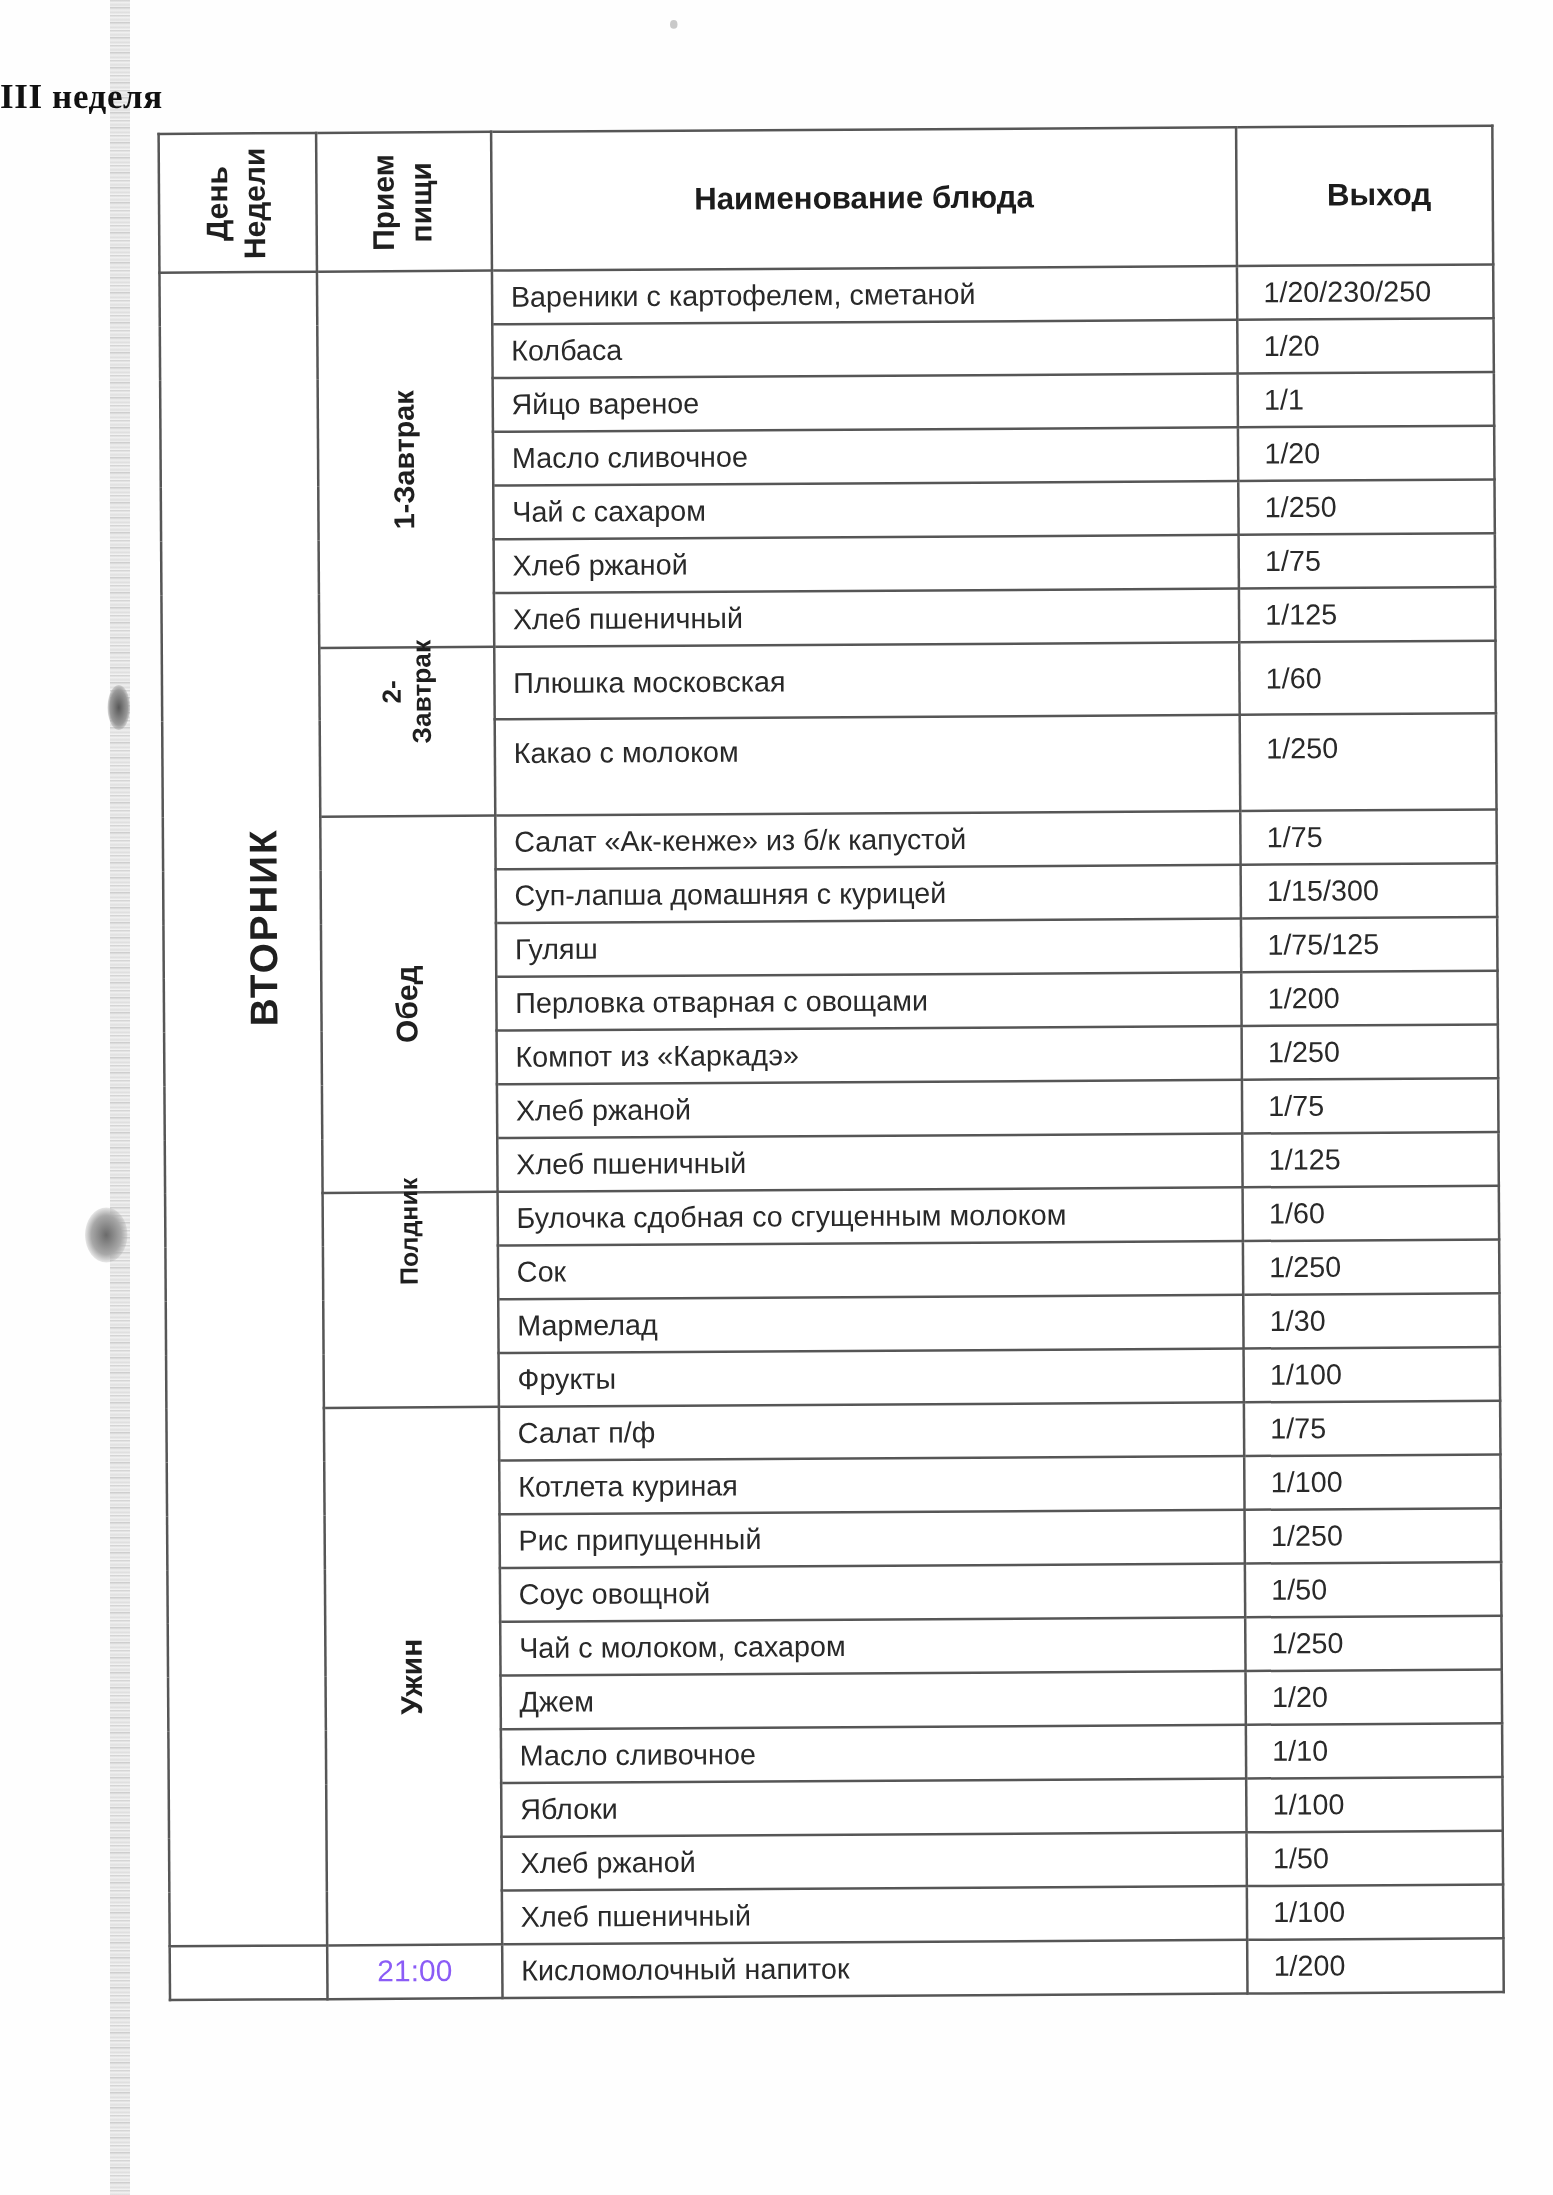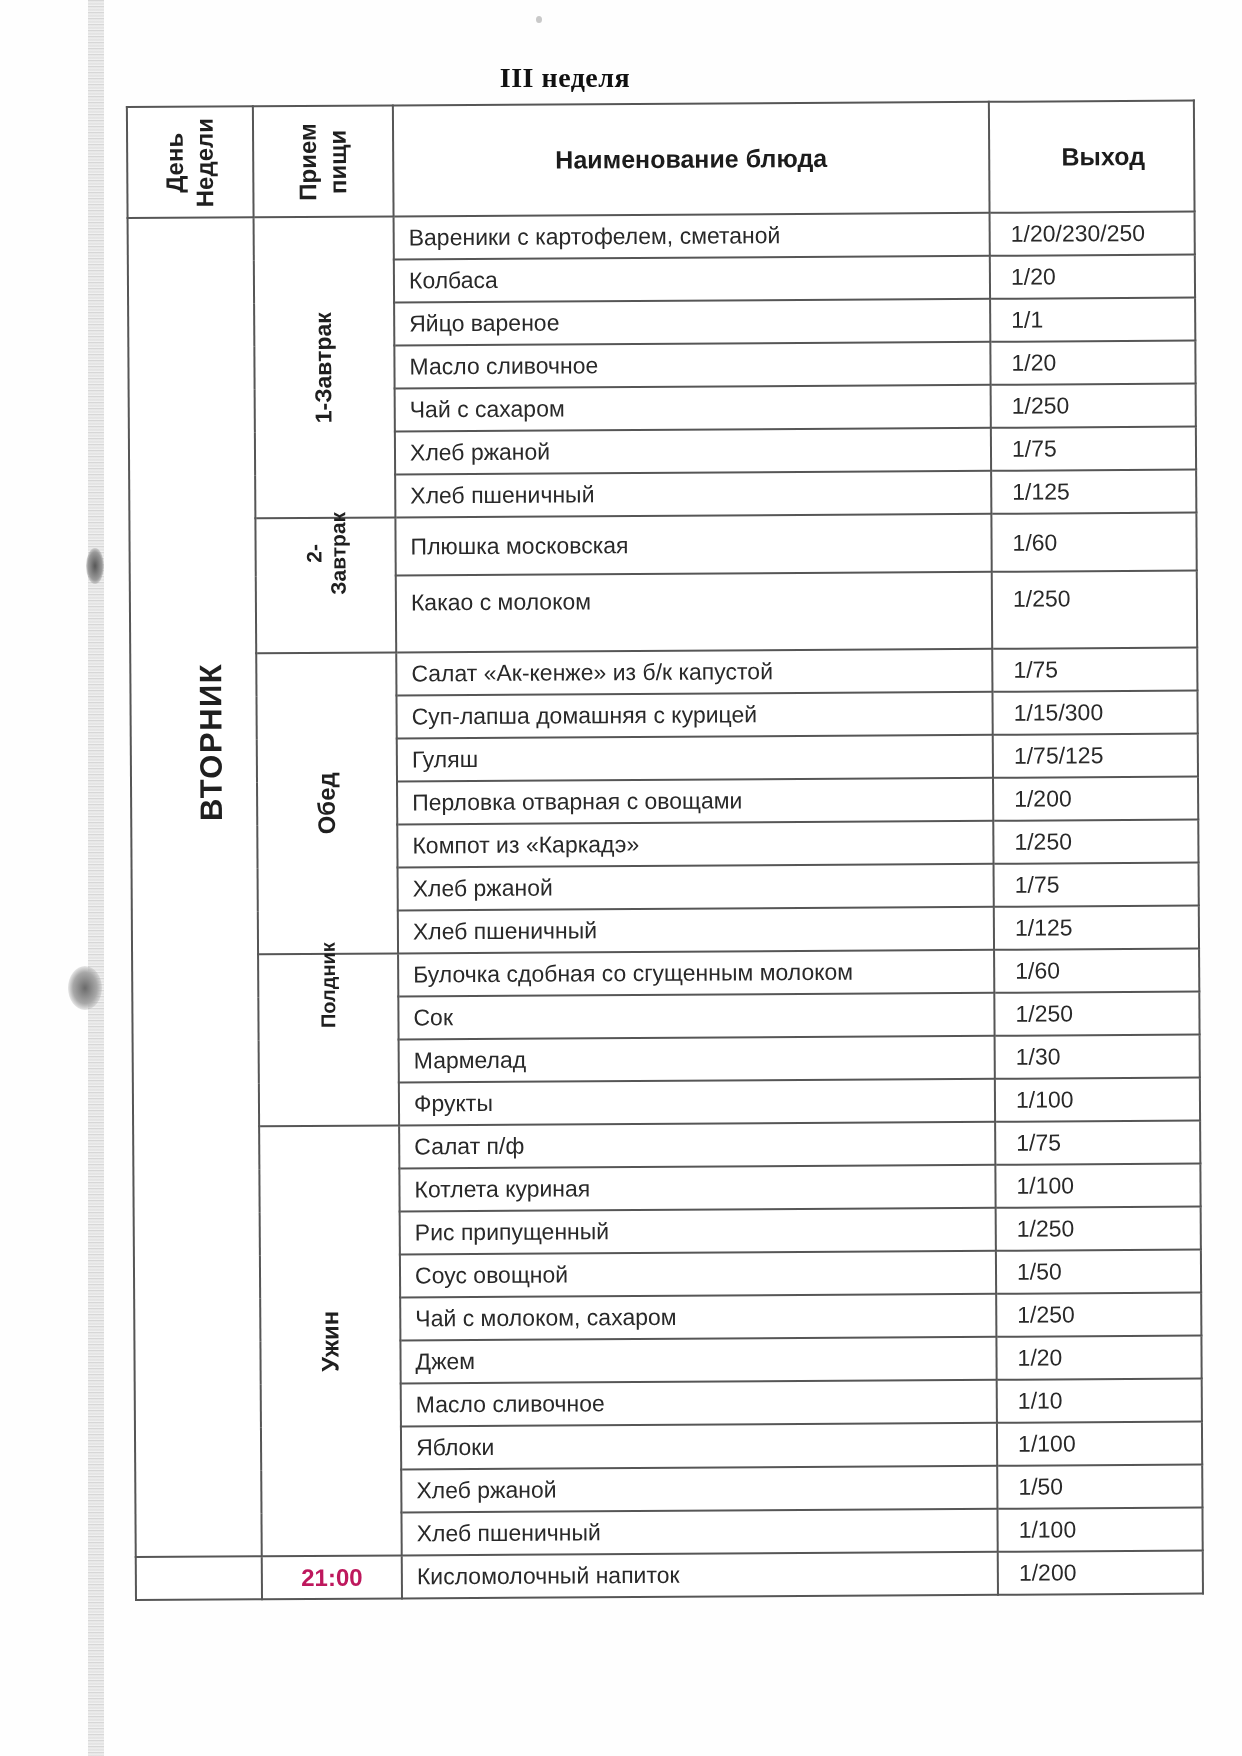--- a/index.html
+++ b/index.html
@@ -18,21 +18,21 @@
     background:radial-gradient(ellipse at center,#585858 0%,#9a9a9a 55%,rgba(220,220,220,0) 78%);
   }
   .blob2{
     position:absolute;left:68px;top:966px;width:34px;height:44px;border-radius:50%;
     background:radial-gradient(ellipse at center,#6b6b6b 0%,#a8a8a8 50%,rgba(230,230,230,0) 78%);
   }
   .speck1{position:absolute;left:686px;top:586px;width:5px;height:5px;border-radius:50%;background:#a3a3a3;}
   .speck2{position:absolute;left:536px;top:16px;width:6px;height:7px;border-radius:50%;background:#c9c9c9;}
 
   .doc-title{
-    position:absolute;top:62px;left:0;width:1130px;text-align:center;
+    position:absolute;top:62px;left:0;width:1130px;text-align:left;
     font-family:"Liberation Serif",serif;font-weight:bold;font-size:28px;color:#111;
     letter-spacing:.5px;
   }
 
   table.menu{
     position:absolute;left:126px;top:106px;
     border-collapse:collapse;table-layout:fixed;width:1036px;
     transform:rotate(-0.35deg);transform-origin:20px 20px;
     background:#fff;
   }
@@ -63,21 +63,21 @@
     display:inline-block;transform:rotate(-90deg);
     white-space:pre-line;text-align:center;font-weight:bold;line-height:1.12;color:#1f1f1f;
   }
   .hdr{font-size:24px;line-height:1.25;}
   .day-rot{font-size:31px;letter-spacing:1.5px;transform:rotate(-90deg) translateX(145px);}
   .m0{font-size:23px;}
   .m1{font-size:21px;transform:rotate(-90deg) translateX(32px);}
   .m2{font-size:24px;}
   .m3{font-size:20px;transform:rotate(-90deg) translateX(55px);}
   .m4{font-size:24px;}
-  td.time{font-weight:bold;font-size:24px;text-align:center;color:#be185d;}
+  td.time{font-weight:normal;font-size:24px;text-align:center;color:#8b5cf6;}
 </style>
 </head>
 <body>
 
 <div class="page">
   <div class="binding-strip"></div>
   <div class="blob1"></div>
   <div class="blob2"></div>
   <div class="speck1"></div>
   <div class="speck2"></div>

